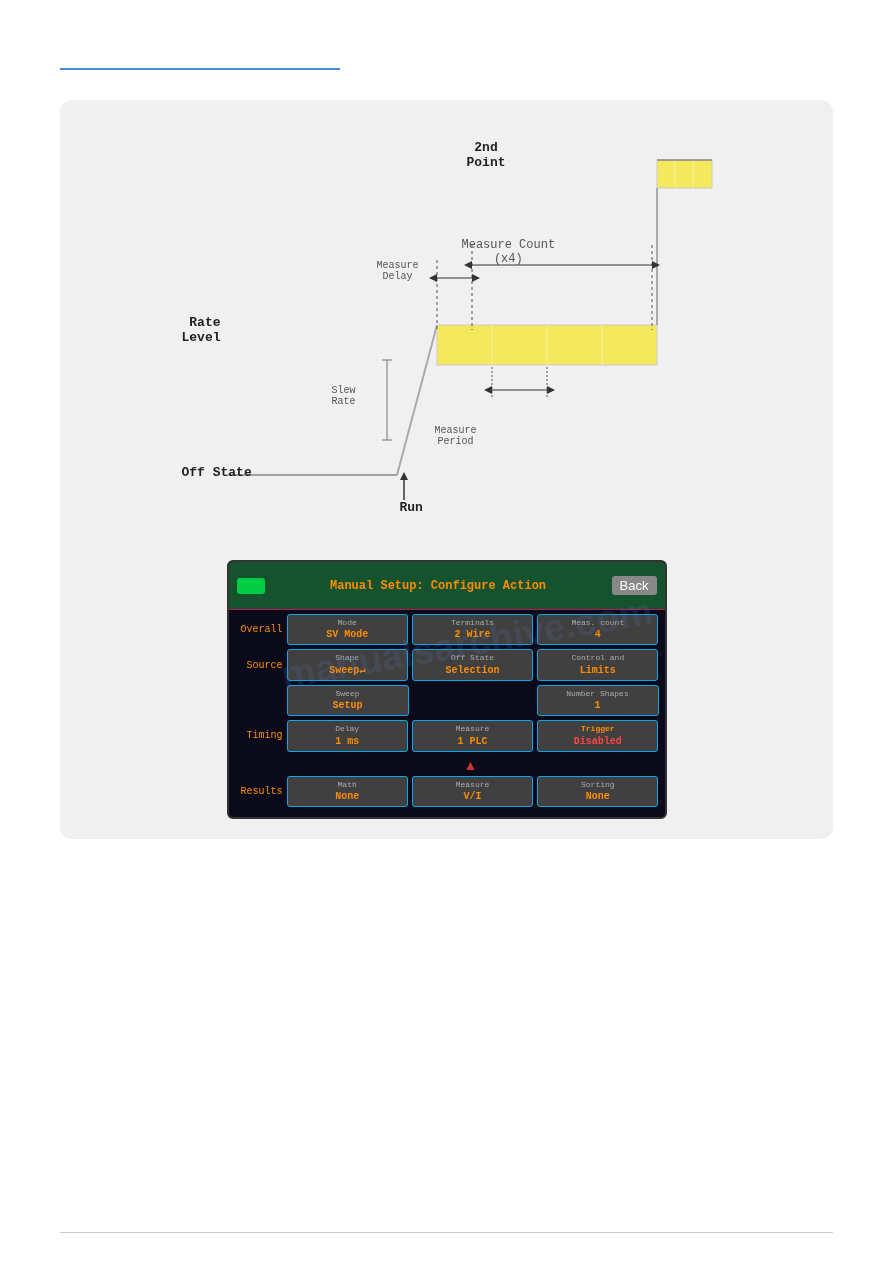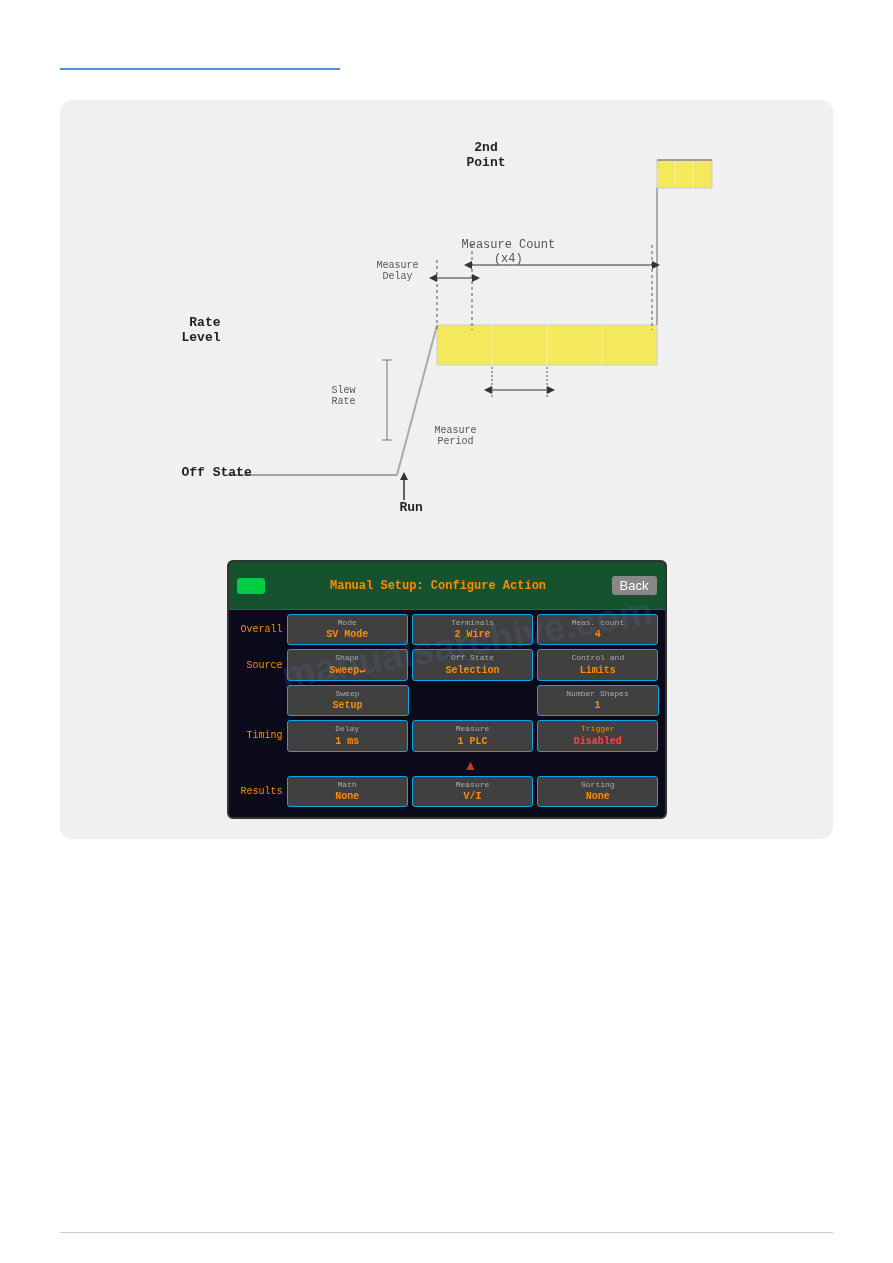--- a/index.html
+++ b/index.html
@@ -415,21 +415,21 @@
             <div class="screen-btn">
               <span class="btn-line1">Delay</span>
               <span class="btn-line2">1 ms</span>
             </div>
             <div class="screen-btn" style="position:relative;">
               <span class="btn-line1">Measure</span>
               <span class="btn-line2">1 PLC</span>
 
             </div>
             <div class="screen-btn">
-              <span class="btn-line1" style="color:#ff8c00;">Trigger</span>
+              <span class="btn-line1" style="color:#ff8c00;font-weight:bold;">Trigger</span>
               <span class="btn-line2" style="color:#ff4444;">Disabled</span>
             </div>
           </div>
 
           <div style="position:absolute; right:-22px; color:#cc3333; font-size:16px; font-weight:bold;">◄</div>
         </div>
 
         <div style="position:relative; display:flex; margin-bottom:2px;">
           <div style="width:48px; flex-shrink:0;"></div>
           <div style="flex:1;"></div>

